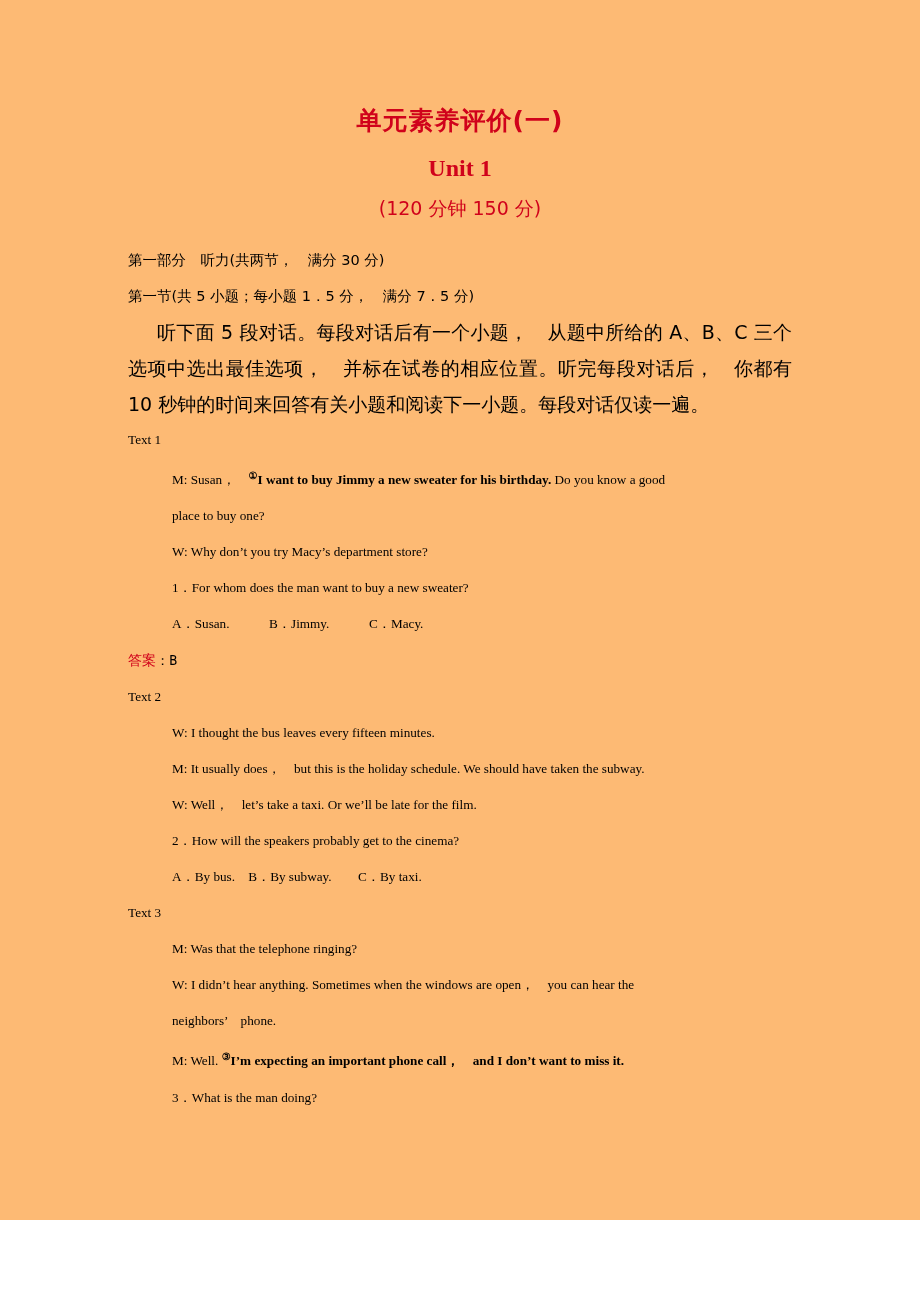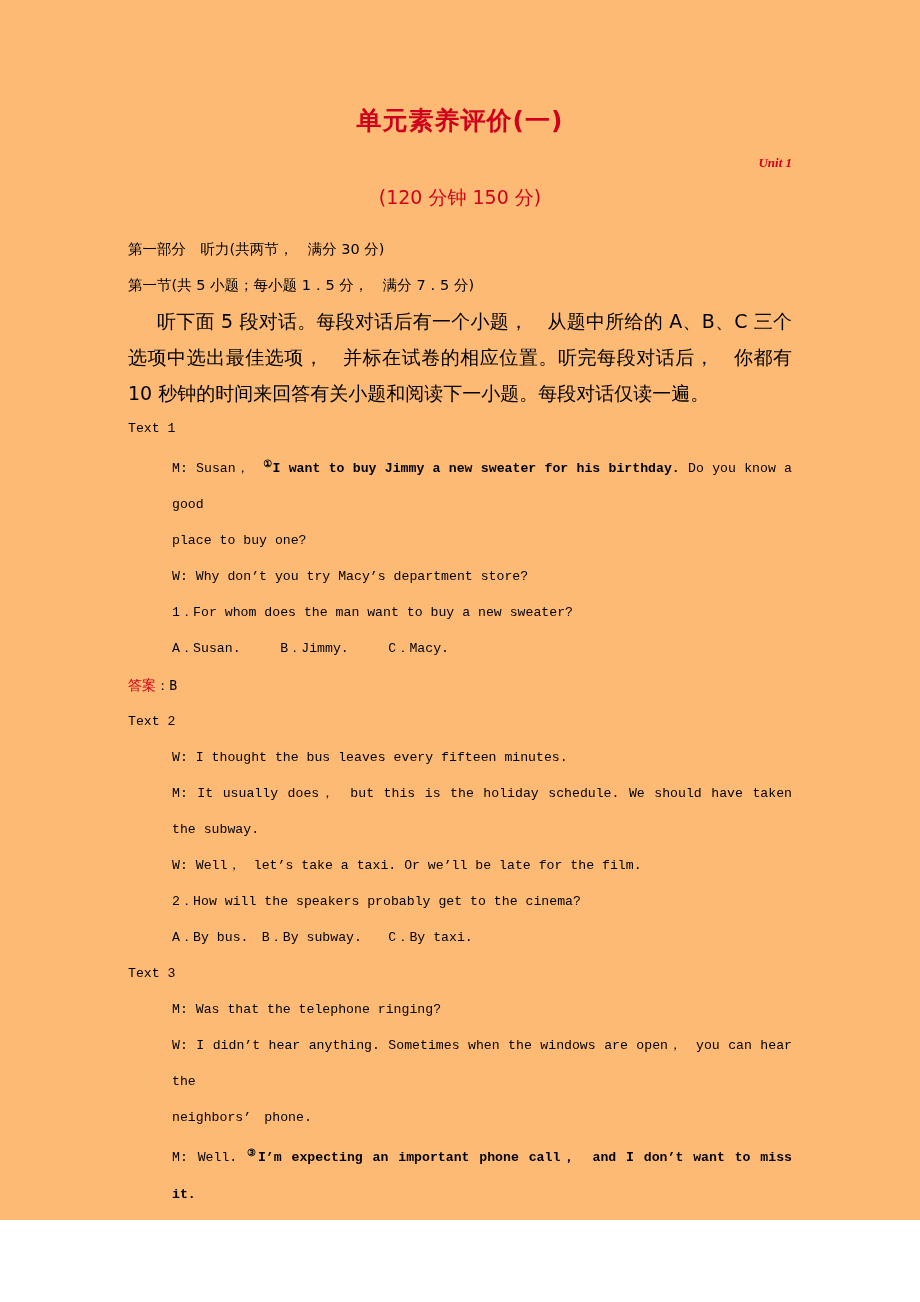--- a/index.html
+++ b/index.html
@@ -27,27 +27,26 @@
   .doc-title {
     text-align: center;
     color: #d0021b;
     font-family: "DejaVu Sans", sans-serif;
     font-weight: bold;
     font-size: 25px;
     letter-spacing: 1px;
     margin: 0 0 18px 0;
   }
   .doc-subtitle {
-    text-align: right;
+    text-align: center;
     color: #d0021b;
     font-family: "Liberation Serif", serif;
     font-weight: bold;
-    font-size: 13px;
+    font-size: 24px;
     margin: 0 0 14px 0;
-    font-style: italic;
   }
   .doc-meta {
     text-align: center;
     color: #d0021b;
     font-family: "DejaVu Sans", sans-serif;
     font-size: 19px;
     margin: 0 0 20px 0;
   }
 
   
@@ -64,21 +63,21 @@
     font-size: 19px;
     line-height: 36px;
     color: #000;
     margin: 0;
     text-align: justify;
     text-indent: 29px;
   }
 
   
   .mono-line {
-    font-family: Liberation Mono, monospace;
+    font-family: Liberation Serif, serif;
     font-size: 13.2px;
     line-height: 36px;
     color: #000;
     margin: 0;
     letter-spacing: 0px;
     white-space: pre-wrap;
   }
   .mono-line.wrap {
     white-space: normal;
     text-align: justify;

